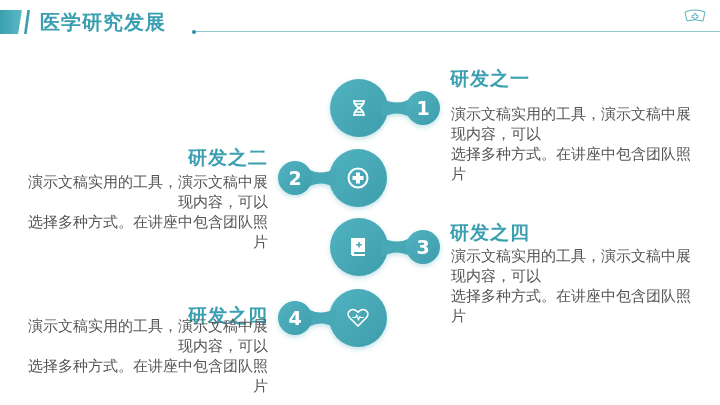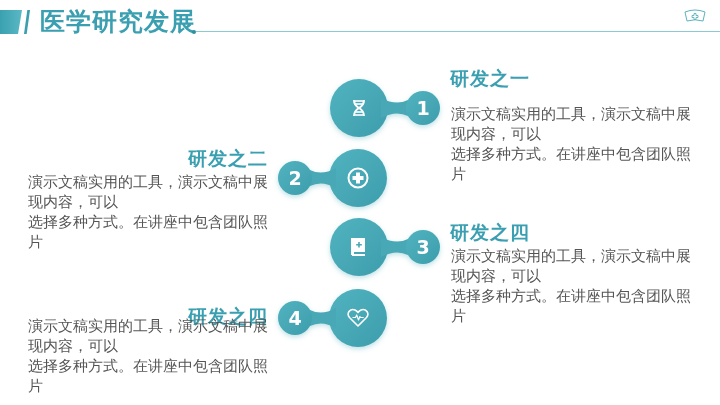--- a/index.html
+++ b/index.html
@@ -13,21 +13,21 @@
       background: linear-gradient(90deg, #3aa0b0, #5bb8c4);
       clip-path: polygon(0 0, 100% 0, 82% 100%, 0 100%);
     }
     .header-slash {
       position: absolute; left: 24px; top: 10px; width: 6px; height: 24px;
       background: #3c9fae;
       clip-path: polygon(55% 0, 100% 0, 45% 100%, 0 100%);
     }
     .page-title {
       position: absolute; left: 40px; top: 8px;
-      font-size: 25px; font-weight: bold; color: #3a9fb0; letter-spacing: 1px;
+      font-size: 20px; font-weight: bold; color: #3a9fb0; letter-spacing: 1px;
       line-height: 28px;
     }
     .header-dot {
       position: absolute; left: 192px; top: 30px; width: 4px; height: 4px;
       border-radius: 50%; background: #2d8fa0;
     }
     .header-line {
       position: absolute; left: 196px; top: 31px; width: 524px; height: 1px;
       background: #8cc9d2;
     }
@@ -39,21 +39,21 @@
     }
     .node svg { display: block; overflow: visible; }
     .item-title {
       position: absolute; font-size: 19px; font-weight: bold; color: #3a9fb0;
       letter-spacing: 1px; line-height: 24px; white-space: nowrap;
     }
     .item-desc {
       position: absolute; font-size: 15px; color: #555; line-height: 20px;
       width: 240px;
     }
-    .left { text-align: left; }
+    .left { text-align: right; font-family: Liberation Serif, serif; }
   </style>
 </head>
 <body>
 
 <div class="header-bar"></div>
 <div class="header-slash"></div>
 <div class="page-title">医学研究发展</div>
 <div class="header-dot"></div>
 <div class="header-line"></div>
 <div class="logo">

